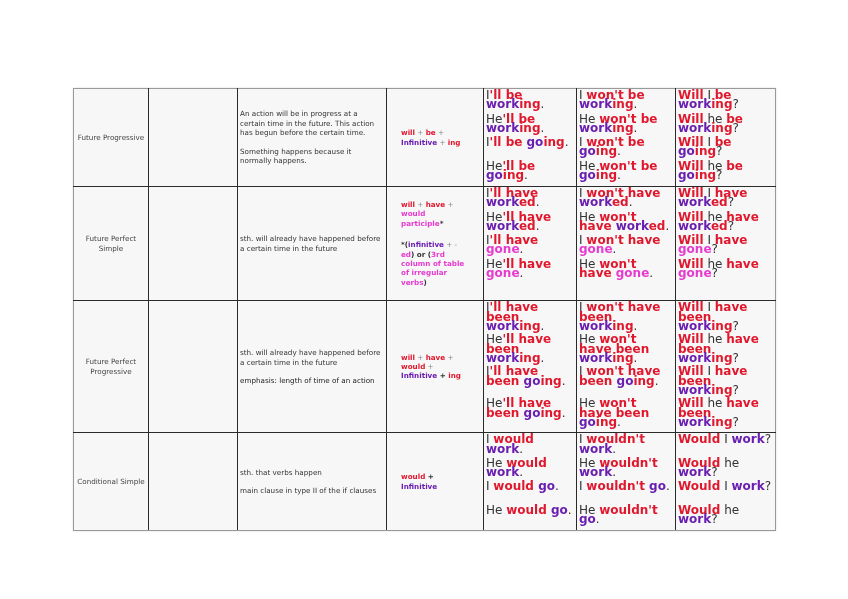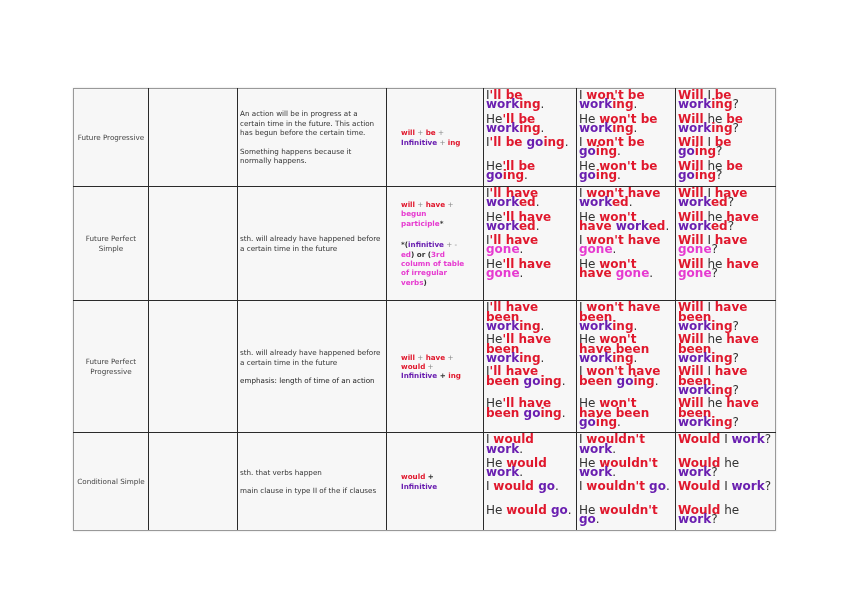--- a/index.html
+++ b/index.html
@@ -80,21 +80,21 @@
           <div class="line"><span class="r">Will</span><span class="k"> he </span><span class="r">be </span><span class="p">go</span><span class="r">ing</span><span class="k">?</span></div>
         </td>
       </tr>
       <tr style="height: 93px;">
         <td class="name">Future Perfect Simple</td>
         <td></td>
         <td class="desc">
           <p>sth. will already have happened before a certain time in the future</p>
         </td>
         <td class="form">
-          <p><span class="r">will</span><span class="g"> + </span><span class="r">have</span><span class="g"> + </span><span class="m">begun participle</span><span class="k">*</span></p>
+          <p><span class="r">will</span><span class="g"> + </span><span class="r">have</span><span class="g"> + </span><span class="m">would participle</span><span class="k">*</span></p>
           <p><span class="k">*(</span><span class="p">infinitive</span><span class="g"> + -</span><span class="m">ed</span><span class="k">) or (</span><span class="m">3rd column of table of irregular verbs</span><span class="k">)</span></p>
         </td>
         <td class="ex">
           <div class="line"><span class="k">I</span><span class="r">'ll have </span><span class="p">work</span><span class="r">ed</span><span class="k">.</span></div>
           <div class="line"><span class="k">He</span><span class="r">'ll have </span><span class="p">work</span><span class="r">ed</span><span class="k">.</span></div>
           <div class="line"><span class="k">I</span><span class="r">'ll have </span><span class="m">gone</span><span class="k">.</span></div>
           <div class="line"><span class="k">He</span><span class="r">'ll have </span><span class="m">gone</span><span class="k">.</span></div>
         </td>
         <td class="ex">
           <div class="line"><span class="k">I </span><span class="r">won't have </span><span class="p">work</span><span class="r">ed</span><span class="k">.</span></div>

